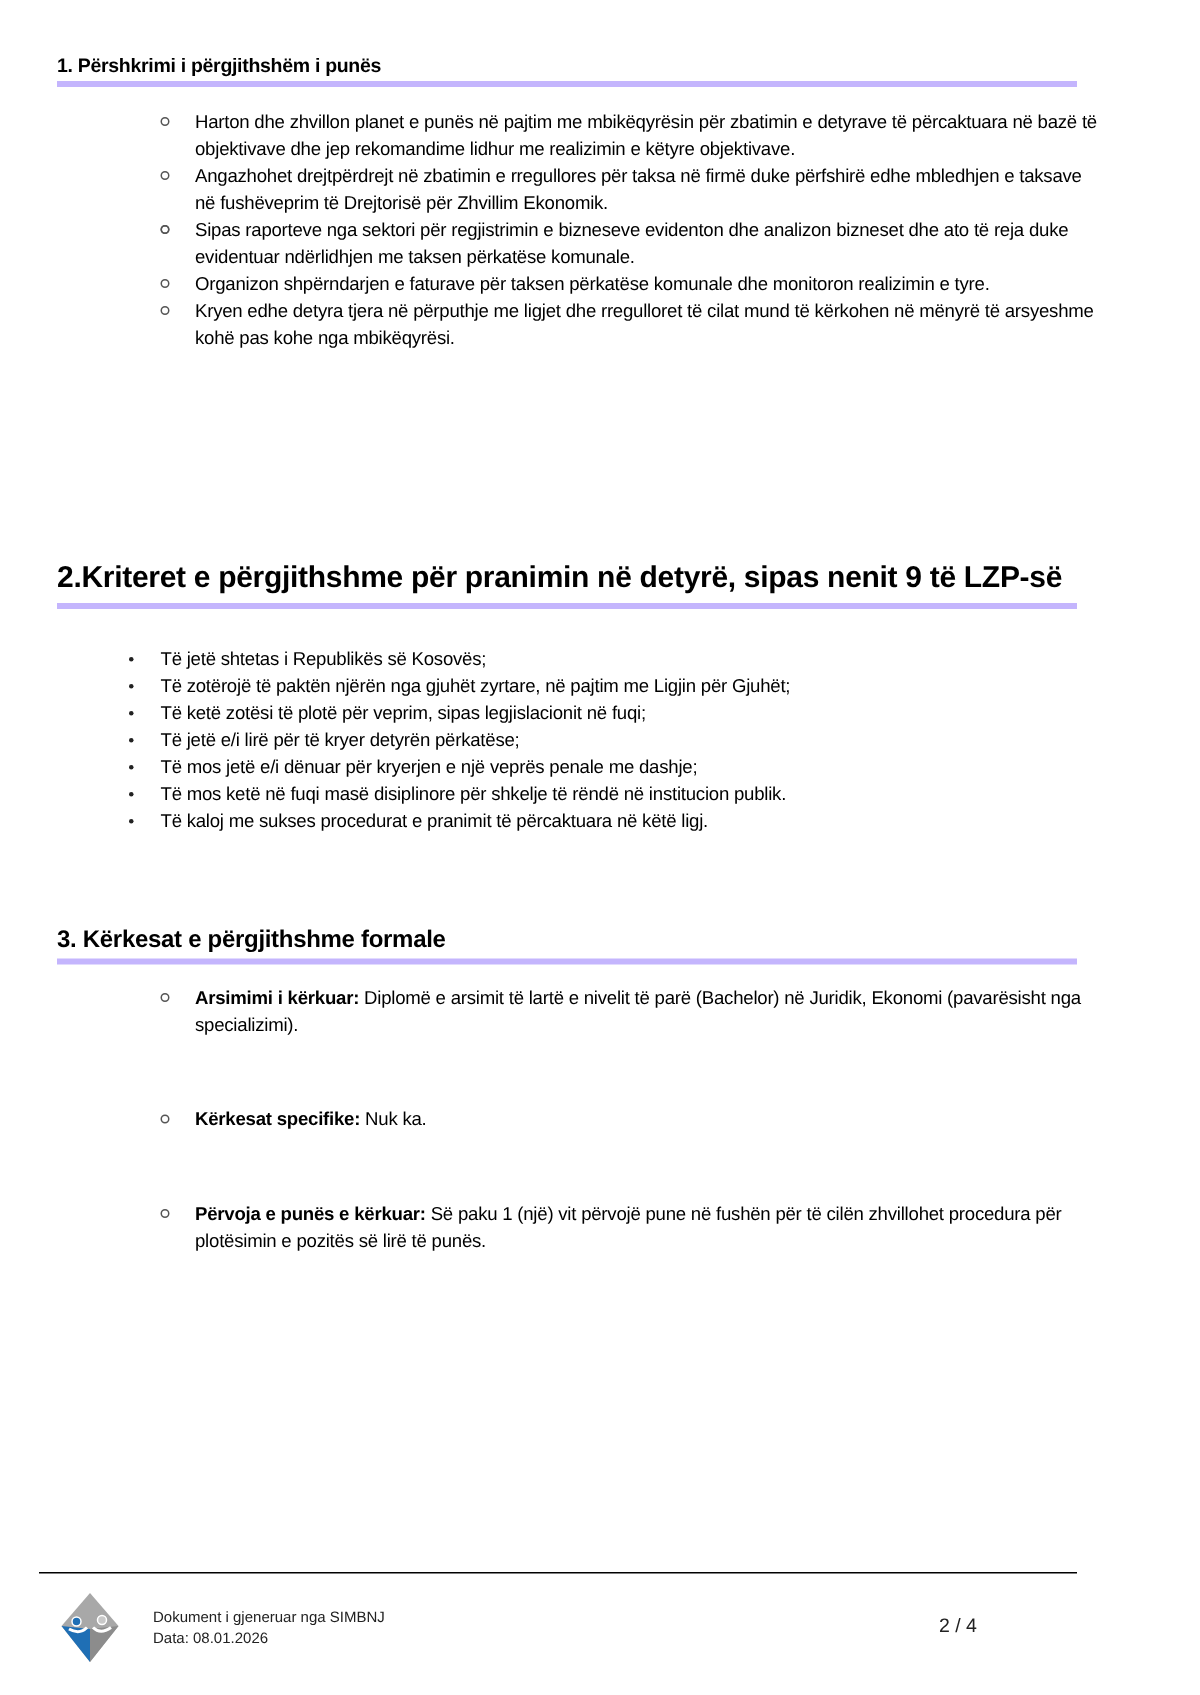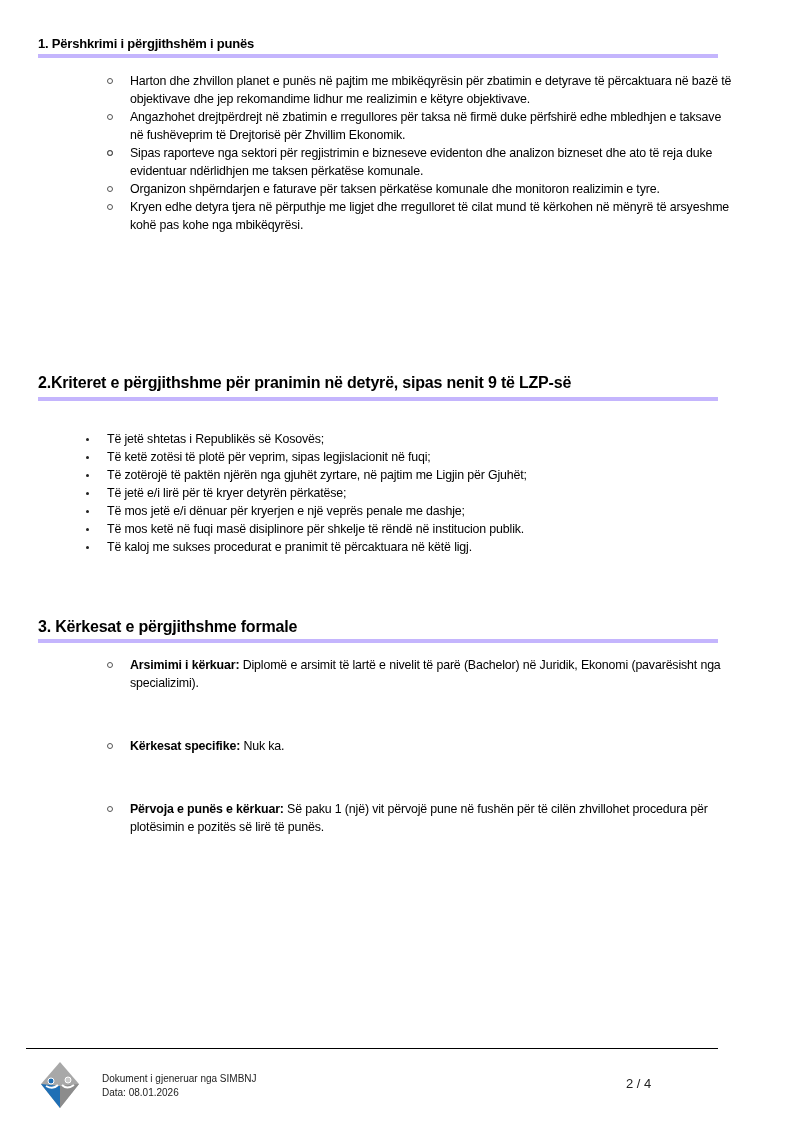--- a/index.html
+++ b/index.html
@@ -6,21 +6,21 @@
   body {
     width: 800px; height: 1130px; position: relative; overflow: hidden;
     font-family: "Liberation Sans", sans-serif; color: #000;
   }
   .section-heading {
     position: absolute; left: 38px; width: 680px;
     font-weight: bold; border-bottom: 4px solid #c4b5fd;
     padding-bottom: 3px; letter-spacing: -0.2px;
   }
   .h1 { top: 36px; font-size: 13px; }
-  .h2 { top: 374px; font-size: 16px; padding-bottom: 5px; }
+  .h2 { top: 374px; font-size: 20px; padding-bottom: 5px; }
   .h3 { top: 618px; font-size: 16px; padding-bottom: 3px; }
   ul { list-style: none; margin: 12px; padding: 0; position: absolute; }
   li { position: relative; font-size: 12.4px; line-height: 18px; letter-spacing: -0.15px; }
   .circ li { padding-left: 23px; }
   .circ li .bullet {
     position: absolute; left: 0; top: 6px; width: 4px; height: 4px;
     border: 1px solid #555; border-radius: 50%;
   }
   .disc li { padding-left: 24px; }
   .disc li .bullet {
@@ -48,22 +48,22 @@
   <li><span class="bullet"></span><span>Angazhohet drejtpërdrejt në zbatimin e rregullores për taksa në firmë duke përfshirë edhe mbledhjen e taksave në fushëveprim të Drejtorisë për Zhvillim Ekonomik.</span></li>
   <li><span class="bullet"></span></li>
   <li><span class="bullet"></span><span>Sipas raporteve nga sektori për regjistrimin e bizneseve evidenton dhe analizon bizneset dhe ato të reja duke evidentuar ndërlidhjen me taksen përkatëse komunale.</span></li>
   <li><span class="bullet"></span><span>Organizon shpërndarjen e faturave për taksen përkatëse komunale dhe monitoron realizimin e tyre.</span></li>
   <li><span class="bullet"></span><span>Kryen edhe detyra tjera në përputhje me ligjet dhe rregulloret të cilat mund të kërkohen në mënyrë të arsyeshme kohë pas kohe nga mbikëqyrësi.</span></li>
 </ul>
 
 <div class="section-heading h2">2.Kriteret e përgjithshme për pranimin në detyrë, sipas nenit 9 të LZP-së</div>
 <ul class="disc list2">
   <li><span class="bullet"></span><span>Të jetë shtetas i Republikës së Kosovës;</span></li>
+  <li><span class="bullet"></span><span>Të zotërojë të paktën njërën nga gjuhët zyrtare, në pajtim me Ligjin për Gjuhët;</span></li>
   <li><span class="bullet"></span><span>Të ketë zotësi të plotë për veprim, sipas legjislacionit në fuqi;</span></li>
-  <li><span class="bullet"></span><span>Të zotërojë të paktën njërën nga gjuhët zyrtare, në pajtim me Ligjin për Gjuhët;</span></li>
   <li><span class="bullet"></span><span>Të jetë e/i lirë për të kryer detyrën përkatëse;</span></li>
   <li><span class="bullet"></span><span>Të mos jetë e/i dënuar për kryerjen e një veprës penale me dashje;</span></li>
   <li><span class="bullet"></span><span>Të mos ketë në fuqi masë disiplinore për shkelje të rëndë në institucion publik.</span></li>
   <li><span class="bullet"></span><span>Të kaloj me sukses procedurat e pranimit të përcaktuara në këtë ligj.</span></li>
 </ul>
 
 <div class="section-heading h3">3. Kërkesat e përgjithshme formale</div>
 <ul class="circ list3" style="top:644px;">
   <li><span class="bullet"></span><b>Arsimimi i kërkuar:</b><span> Diplomë e arsimit të lartë e nivelit të parë (Bachelor) në Juridik, Ekonomi (pavarësisht nga specializimi).</span></li>
 </ul>

